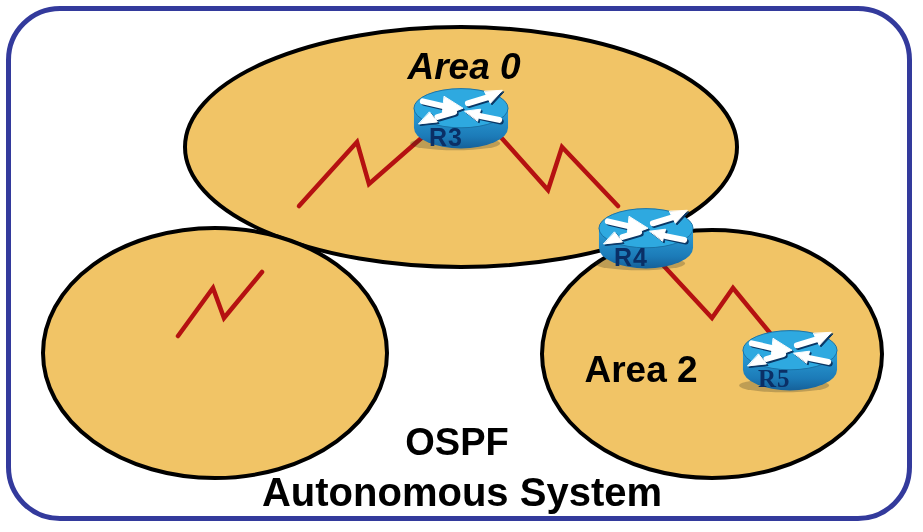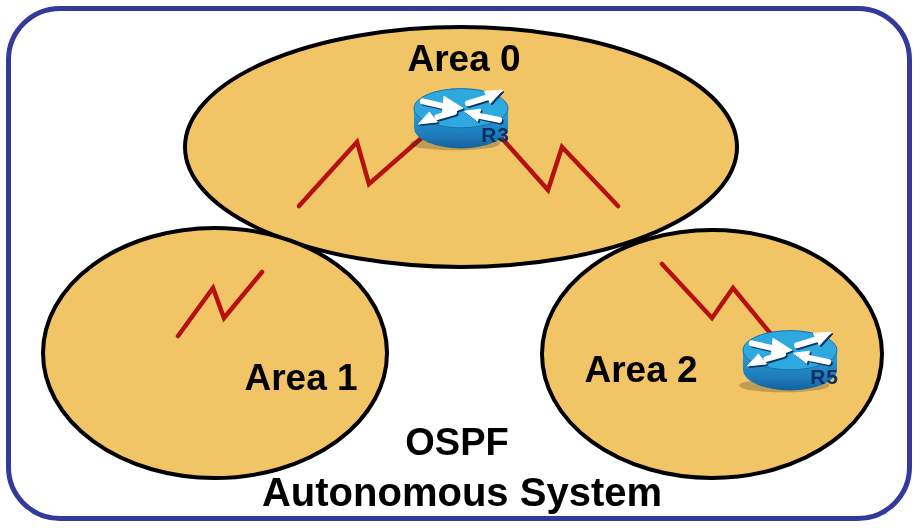--- a/index.html
+++ b/index.html
@@ -23,23 +23,23 @@
   .link{
     fill:none;
     stroke:var(--link,#B51111);
     stroke-width:4.5;
     stroke-linecap:round;
     stroke-linejoin:miter;
   }
   .router{position:absolute;width:98px;height:64px;}
   .router svg{position:absolute;left:0;top:0;width:98px;height:64px;overflow:visible;}
   .rlabel{
-    position:absolute;left:0;top:36px;width:100%;
-    text-align:right;
-    font-size:21px;font-weight:bold;
+    position:absolute;left:17px;top:36px;width:100%;
+    text-align:left;
+    font-size:25px;font-weight:bold;
     color:var(--router-label,#0A2F66);
     letter-spacing:1px;
   }
   .dlabel{
     position:absolute;transform:translate(-50%,-50%);
     white-space:nowrap;
     font-weight:bold;color:var(--label-text,#000);
   }
   .area-label{font-size:37px;}
   .title1{font-size:38px;}
@@ -89,26 +89,31 @@
     <polyline class="link" points="498,134 548,190 562,147 618,206"></polyline>
     <polyline class="link" points="662,264 712,318 733,288 770,333"></polyline>
   </svg>
 
   <div class="router" style="left:412px;top:87px;">
     <svg viewBox="0 0 100 64">
         <use href="#router-glyph"></use>
       </svg>
     <div class="rlabel">R3</div>
   </div>
-  <div class="router" style="left:741px;top:329px;">
+  <div class="router" style="left:597px;top:207px;">
+    <svg viewBox="0 0 100 64">
+        <use href="#router-glyph"></use>
+      </svg>
+    <div class="rlabel">R4</div>
+  </div>
+  <div class="router" style="left:741px;top:329px;font-family:Liberation Serif, serif;">
     <svg viewBox="0 0 100 64">
         <use href="#router-glyph"></use>
       </svg>
     <div class="rlabel">R5</div>
   </div>
 
-  <div class="dlabel area-label" style="left:464px;top:59px;">Area 0</div>
-  <div class="dlabel area-label" style="left:301px;top:378px;">Area 1</div>
+  <div class="dlabel area-label" style="left:464px;top:67px;font-style:italic;">Area 0</div>
   <div class="dlabel area-label" style="left:641px;top:370px;">Area 2</div>
   <div class="dlabel title2" style="left:462px;top:492px;">Autonomous System</div>
   <div class="dlabel title1" style="left:457px;top:442px;">OSPF</div>
 
 </div>
 
 </body></html>

